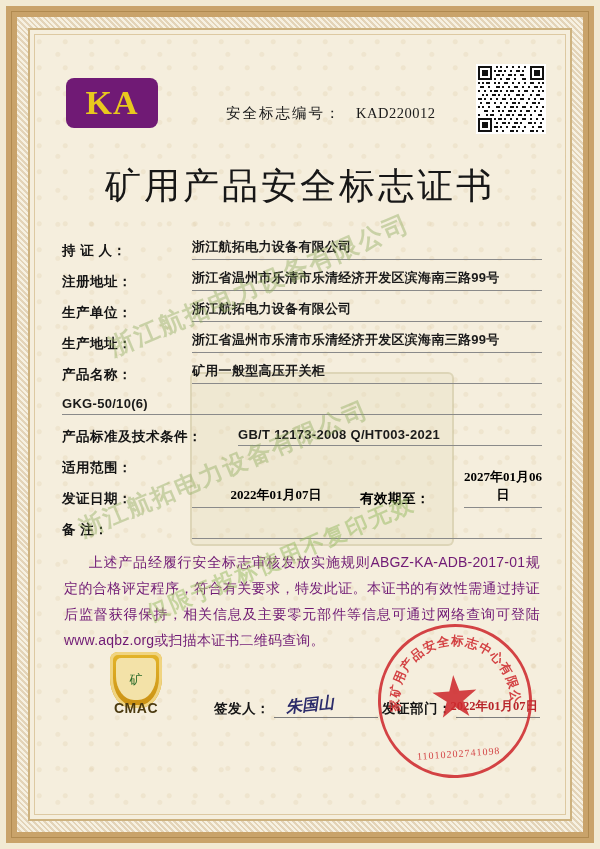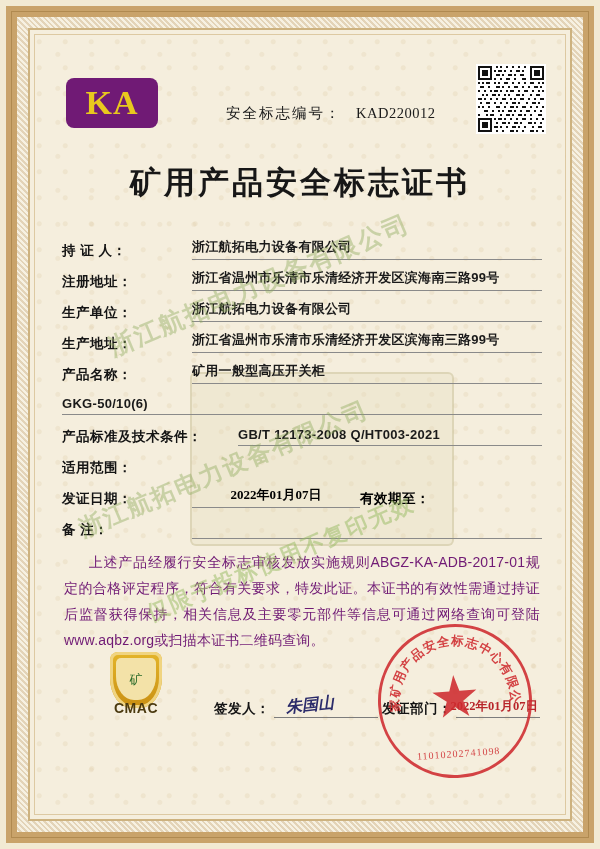--- a/index.html
+++ b/index.html
@@ -123,22 +123,22 @@
   }
   .qr svg { display:block; }
 
   
   .title {
     position: absolute;
     left: 0; right: 0;
     top: 120px;
     text-align: center;
     font-family: "Liberation Serif", serif;
-    font-weight: bold;
-    font-size: 31px;
+    font-weight: normal;
+    font-size: 36px;
     letter-spacing: 3px;
     color: #171717;
   }
 
   
   .fields {
     position: absolute;
     left: 22px;
     right: 18px;
     top: 188px;
@@ -617,20 +617,21 @@
         <div class="label" style="width:176px">产品标准及技术条件：</div>
         <div class="val mono">GB/T 12173-2008 Q/HT003-2021</div>
       </div>
       <div class="row">
         <div class="label">适用范围：</div>
       </div>
       <div class="row dual">
         <div class="label">发证日期：</div>
         <div class="val1">2022年01月07日</div>
         <div class="label2">有效期至：</div>
+        <div class="val2">2027年01月06日</div>
       </div>
       <div class="row note">
         <div class="label">备    注：</div>
         <div class="val"></div>
       </div>
     </div>
 
     <div class="para">
       <span class="indent"></span><span>上述产品经履行安全标志审核发放实施规则ABGZ-KA-ADB-2017-01规定的合格评定程序，符合有关要求，特发此证。本证书的有效性需通过持证后监督获得保持，相关信息及主要零元部件等信息可通过网络查询可登陆www.aqbz.org或扫描本证书二维码查询。</span>
     </div>

